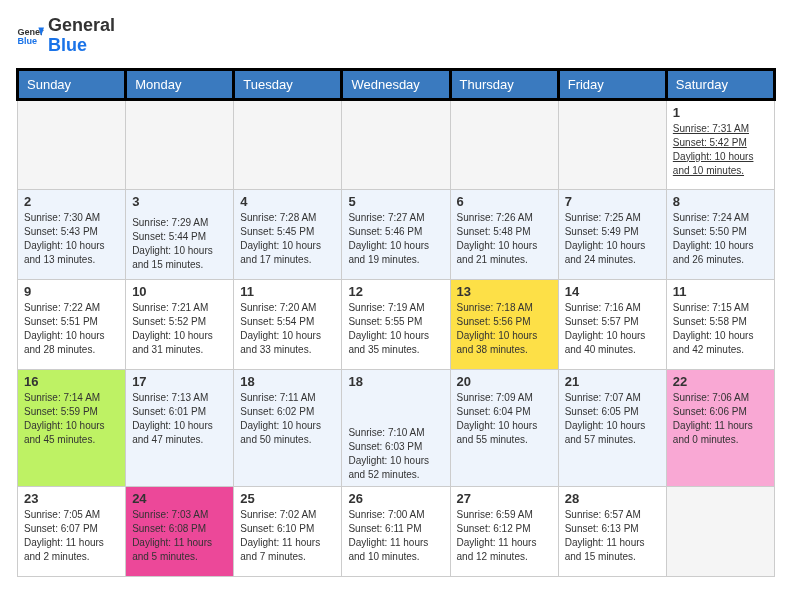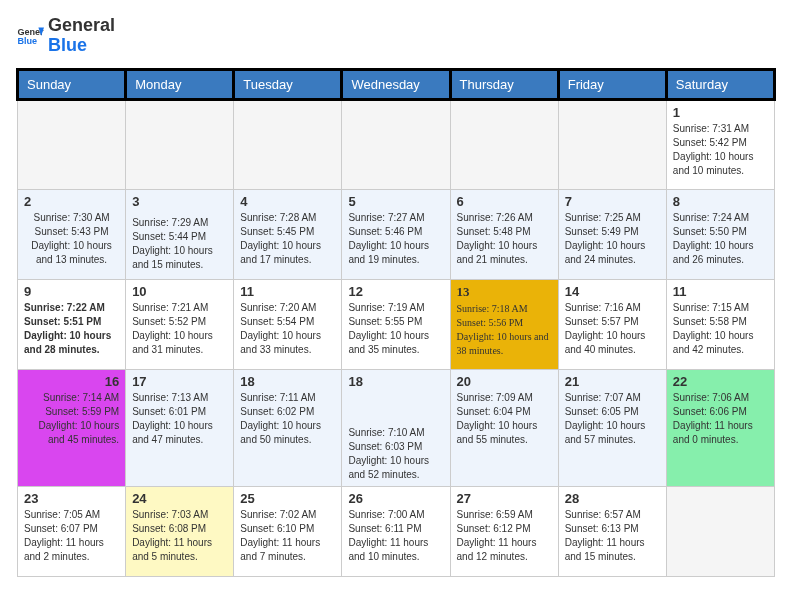--- a/index.html
+++ b/index.html
@@ -127,29 +127,29 @@
   <tbody id="calendar-body">
   <tr>
         <td class="empty" style="background: rgb(245, 245, 245);"></td>
         <td class="empty" style="background: rgb(245, 245, 245);"></td>
         <td class="empty" style="background: rgb(245, 245, 245);"></td>
         <td class="empty" style="background: rgb(245, 245, 245);"></td>
         <td class="empty" style="background: rgb(245, 245, 245);"></td>
         <td class="empty" style="background: rgb(245, 245, 245);"></td>
         <td style="background: rgb(255, 255, 255);">
           <div class="day-number">1</div>
-          <div class="day-info" style="white-space: pre-line;">Sunrise: 7:31 AM
+          <div class="day-info" style="white-space: pre-line; text-decoration: underline;">Sunrise: 7:31 AM
 Sunset: 5:42 PM
 Daylight: 10 hours and 10 minutes.</div>
         </td>
       </tr>
       <tr>
         <td style="background: rgb(238, 244, 252);">
           <div class="day-number">2</div>
-          <div class="day-info" style="white-space: pre-line; text-align: center;">Sunrise: 7:30 AM
+          <div class="day-info" style="white-space: pre-line;">Sunrise: 7:30 AM
 Sunset: 5:43 PM
 Daylight: 10 hours and 13 minutes.</div>
         </td>
         <td style="background: rgb(238, 244, 252);">
           <div class="day-number">3</div>
           <div class="day-info" style="white-space: pre-line; margin-top: 7px;">Sunrise: 7:29 AM
 Sunset: 5:44 PM
 Daylight: 10 hours and 15 minutes.</div>
         </td>
         <td style="background: rgb(238, 244, 252);">
@@ -179,21 +179,21 @@
         <td style="background: rgb(238, 244, 252);">
           <div class="day-number">8</div>
           <div class="day-info" style="white-space: pre-line;">Sunrise: 7:24 AM
 Sunset: 5:50 PM
 Daylight: 10 hours and 26 minutes.</div>
         </td>
       </tr>
       <tr>
         <td style="background: rgb(255, 255, 255);">
           <div class="day-number">9</div>
-          <div class="day-info" style="white-space: pre-line; font-weight: bold;">Sunrise: 7:22 AM
+          <div class="day-info" style="white-space: pre-line;">Sunrise: 7:22 AM
 Sunset: 5:51 PM
 Daylight: 10 hours and 28 minutes.</div>
         </td>
         <td style="background: rgb(255, 255, 255);">
           <div class="day-number">10</div>
           <div class="day-info" style="white-space: pre-line;">Sunrise: 7:21 AM
 Sunset: 5:52 PM
 Daylight: 10 hours and 31 minutes.</div>
         </td>
         <td style="background: rgb(255, 255, 255);">
@@ -201,41 +201,41 @@
           <div class="day-info" style="white-space: pre-line;">Sunrise: 7:20 AM
 Sunset: 5:54 PM
 Daylight: 10 hours and 33 minutes.</div>
         </td>
         <td style="background: rgb(255, 255, 255);">
           <div class="day-number">12</div>
           <div class="day-info" style="white-space: pre-line;">Sunrise: 7:19 AM
 Sunset: 5:55 PM
 Daylight: 10 hours and 35 minutes.</div>
         </td>
-        <td style="background: #eab308; font-family: Liberation Serif, serif;">
+        <td style="background: #fde047;">
           <div class="day-number">13</div>
           <div class="day-info" style="white-space: pre-line;">Sunrise: 7:18 AM
 Sunset: 5:56 PM
 Daylight: 10 hours and 38 minutes.</div>
         </td>
         <td style="background: rgb(255, 255, 255);">
           <div class="day-number">14</div>
           <div class="day-info" style="white-space: pre-line;">Sunrise: 7:16 AM
 Sunset: 5:57 PM
 Daylight: 10 hours and 40 minutes.</div>
         </td>
         <td style="background: rgb(255, 255, 255);">
           <div class="day-number">11</div>
           <div class="day-info" style="white-space: pre-line;">Sunrise: 7:15 AM
 Sunset: 5:58 PM
 Daylight: 10 hours and 42 minutes.</div>
         </td>
       </tr>
       <tr>
-        <td style="background: #d946ef; text-align: right;">
+        <td style="background: #bef264;">
           <div class="day-number">16</div>
           <div class="day-info" style="white-space: pre-line;">Sunrise: 7:14 AM
 Sunset: 5:59 PM
 Daylight: 10 hours and 45 minutes.</div>
         </td>
         <td style="background: rgb(238, 244, 252);">
           <div class="day-number">17</div>
           <div class="day-info" style="white-space: pre-line;">Sunrise: 7:13 AM
 Sunset: 6:01 PM
 Daylight: 10 hours and 47 minutes.</div>
@@ -257,35 +257,35 @@
           <div class="day-info" style="white-space: pre-line;">Sunrise: 7:09 AM
 Sunset: 6:04 PM
 Daylight: 10 hours and 55 minutes.</div>
         </td>
         <td style="background: rgb(238, 244, 252);">
           <div class="day-number">21</div>
           <div class="day-info" style="white-space: pre-line;">Sunrise: 7:07 AM
 Sunset: 6:05 PM
 Daylight: 10 hours and 57 minutes.</div>
         </td>
-        <td style="background: #86efac; margin-top: 48px;">
+        <td style="background: #f9a8d4; margin-top: 48px;">
           <div class="day-number">22</div>
           <div class="day-info" style="white-space: pre-line;">Sunrise: 7:06 AM
 Sunset: 6:06 PM
 Daylight: 11 hours and 0 minutes.</div>
         </td>
       </tr>
       <tr>
         <td style="background: rgb(255, 255, 255);">
           <div class="day-number">23</div>
           <div class="day-info" style="white-space: pre-line;">Sunrise: 7:05 AM
 Sunset: 6:07 PM
 Daylight: 11 hours and 2 minutes.</div>
         </td>
-        <td style="background: #fef9c3;">
+        <td style="background: #ec4899;">
           <div class="day-number">24</div>
           <div class="day-info" style="white-space: pre-line;">Sunrise: 7:03 AM
 Sunset: 6:08 PM
 Daylight: 11 hours and 5 minutes.</div>
         </td>
         <td style="background: rgb(255, 255, 255);">
           <div class="day-number">25</div>
           <div class="day-info" style="white-space: pre-line;">Sunrise: 7:02 AM
 Sunset: 6:10 PM
 Daylight: 11 hours and 7 minutes.</div>

